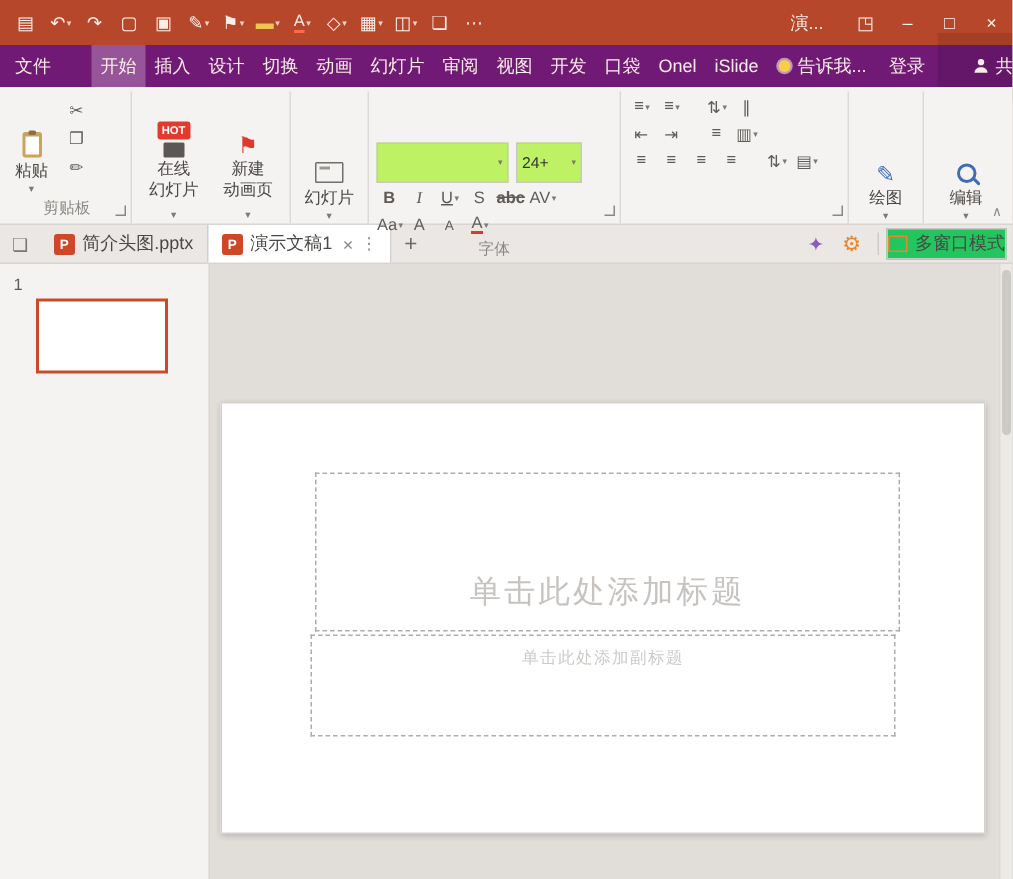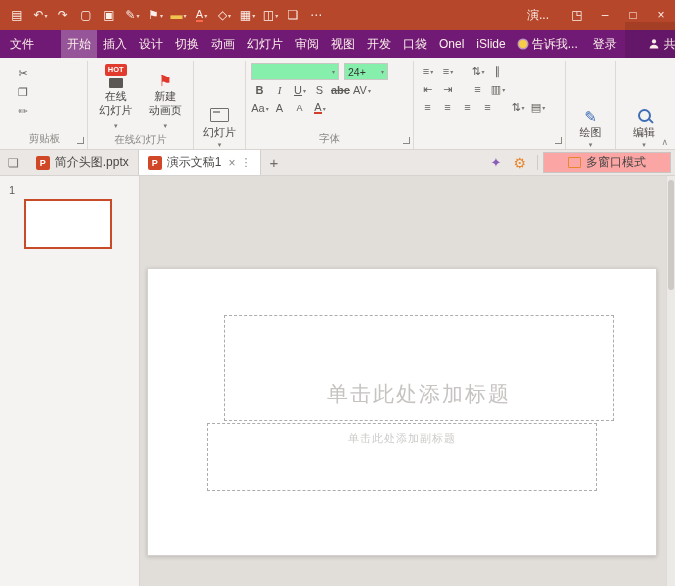--- a/index.html
+++ b/index.html
@@ -55,22 +55,22 @@
   .g-online{width:106px;}
   .hot{background:#E23B2E;color:#fff;font-size:7.5px;font-weight:bold;padding:1px 3px;border-radius:2px;margin-bottom:1px;}
   .monicon{width:14px;height:10px;background:#5A5755;border-radius:1px;margin:1px 0 1px 0;}
   .flagg{color:#E0392B;font-size:15px;line-height:15px;margin:2px 0 1px 0;}
   
   .g-slides{width:52px;}
   .layicon{width:17px;height:12px;border:1.5px solid #716E6B;border-radius:1px;margin:4px 0 3px 0;position:relative;}
   .layicon:before{content:"";position:absolute;left:2px;top:2px;right:8px;height:2px;background:#9B9894;}
   
   .g-font{width:168px;}
-  .combo{height:17px;background:#86efac;border:1px solid #C9C6C3;display:flex;align-items:center;
-         font-size:10.5px;color:#333;padding:0 3px;box-sizing:border-box;}
+  .combo{height:27px;background:#bef264;border:1px solid #C9C6C3;display:flex;align-items:center;
+         font-size:10.5px;color:#333;padding:0 3px;box-sizing:border-box;margin-top:32px;}
   .combo .cval{flex:1;overflow:hidden;white-space:nowrap;}
   .combo .cr{font-size:6px;color:#7B7875;}
   .c-name{width:88px;}
   .c-size{width:44px;margin-left:3px;}
   .ib.b{font-weight:bold;}
   .ib.i{font-style:italic;font-family:"Liberation Serif","DejaVu Serif",serif;}
   .ib.u .g{text-decoration:underline;}
   .ib.st .g{text-decoration:line-through;font-weight:bold;}
   .ib.fc .g{border-bottom:2px solid #D43C2C;line-height:10px;}
   .ib.sm .g{font-size:9px;}
@@ -92,34 +92,34 @@
   .pbadge{width:14px;height:14px;background:#D04727;color:#fff;font-size:9px;font-weight:bold;
           border-radius:2px;display:flex;align-items:center;justify-content:center;flex-shrink:0;}
   .tclose{color:#8A8784;font-size:12px;margin-left:2px;}
   .tmenu{color:#8A8784;font-size:11px;}
   .addtab{display:flex;align-items:center;color:#6E6B68;font-size:15px;padding:0 8px;}
   .dt-spacer{flex:1;}
   .ttool{display:flex;align-items:center;padding:0 6px;font-size:13px;}
   .t-brush{color:#8B5CB8;}
   .t-gear{color:#E8872E;font-size:14px;}
   .dvd{width:1px;height:15px;background:#CFCBC8;margin:auto 5px;}
-  .mwbtn{display:flex;align-items:center;gap:5px;margin:2px 4px 2px 0;padding:0 24px;
-         background:#fca5a5;border:1px solid #C9C5C2;font-size:12px;color:#4A4846;white-space:nowrap;}
+  .mwbtn{display:flex;align-items:center;gap:5px;margin:2px 4px 2px 0;padding:0 0;
+         background:#22c55e;border:1px solid #C9C5C2;font-size:12px;color:#4A4846;white-space:nowrap;}
   .mwicon{width:11px;height:9px;border:1.5px solid #E8872E;border-radius:1px;}
   
   .content{display:flex;height:410px;}
   .thumbs{width:140px;background:#F5F3F1;border-right:1px solid #D8D5D2;box-sizing:border-box;
           padding:8px 0 0 9px;}
   .snum{display:block;font-size:11px;color:#5C5A58;margin-bottom:3px;}
   .thumb{margin-left:15px;width:88px;height:50px;background:#fff;border:2px solid #C74B28;box-sizing:border-box;}
   .canvas{flex:1;position:relative;background:#E1DEDA;}
   .slide{position:absolute;left:7px;top:92px;width:510px;height:288px;background:#fff;
          border:1px solid #D3D0CD;box-shadow:0 1px 4px rgba(0,0,0,.18);box-sizing:border-box;}
   .ph{position:absolute;border:1px dashed #ACACAC;display:flex;justify-content:center;box-sizing:border-box;}
-  .ph-title{left:76px;top:46px;width:390px;height:106px;align-items:flex-end;
+  .ph-title{left:62px;top:46px;width:390px;height:106px;align-items:flex-end;
             padding-bottom:12px;color:#C6C3C0;font-size:21px;letter-spacing:2px;}
   .ph-sub{left:59px;top:154px;width:390px;height:68px;align-items:flex-start;
           padding-top:7px;color:#CDCBC8;font-size:11px;letter-spacing:1px;}
   .vscroll{position:absolute;right:0;top:0;width:9px;height:100%;background:#ECEAE7;border-left:1px solid #DDDAD7;box-sizing:border-box;}
   .vthumb{position:absolute;left:1px;right:1px;top:4px;height:110px;background:#CDC9C5;border-radius:3px;}
 </style>
 </head>
 <body>
 
 <div class="titlebar">
@@ -215,20 +215,25 @@
         <path d="M2.2 14c0-3.3 2.7-5 5.8-5s5.8 1.7 5.8 5z" fill="#FAEDE8"></path>
       </svg>
     <span>共享</span>
   </span>
 </div>
 
 <div class="ribbon">
 
   <div class="rgroup g-clip">
     <div class="gbody">
+      <div class="bb">
+        <span class="clipicon"></span>
+        <span>粘贴</span>
+        <span class="cr">▾</span>
+      </div>
       <div class="minicol">
         <span class="ib">
             <span class="g">✂</span>
           </span>
         <span class="ib">
             <span class="g">❐</span>
           </span>
         <span class="ib">
             <span class="g">✏</span>
           </span>
@@ -245,21 +250,20 @@
         <span class="monicon"></span>
         <span>在线</span>
         <span><span>幻灯片</span> <span class="cr">▾</span></span>
       </div>
       <div class="bb">
         <span class="flagg">⚑</span>
         <span>新建</span>
         <span><span>动画页</span> <span class="cr">▾</span></span>
       </div>
     </div>
-    <div class="gcap">在线幻灯片</div>
   </div>
 
   <div class="rgroup g-slides">
     <div class="gbody" style="justify-content:center;">
       <div class="bb">
         <span class="layicon"></span>
         <span>幻灯片</span>
         <span class="cr">▾</span>
       </div>
     </div>

